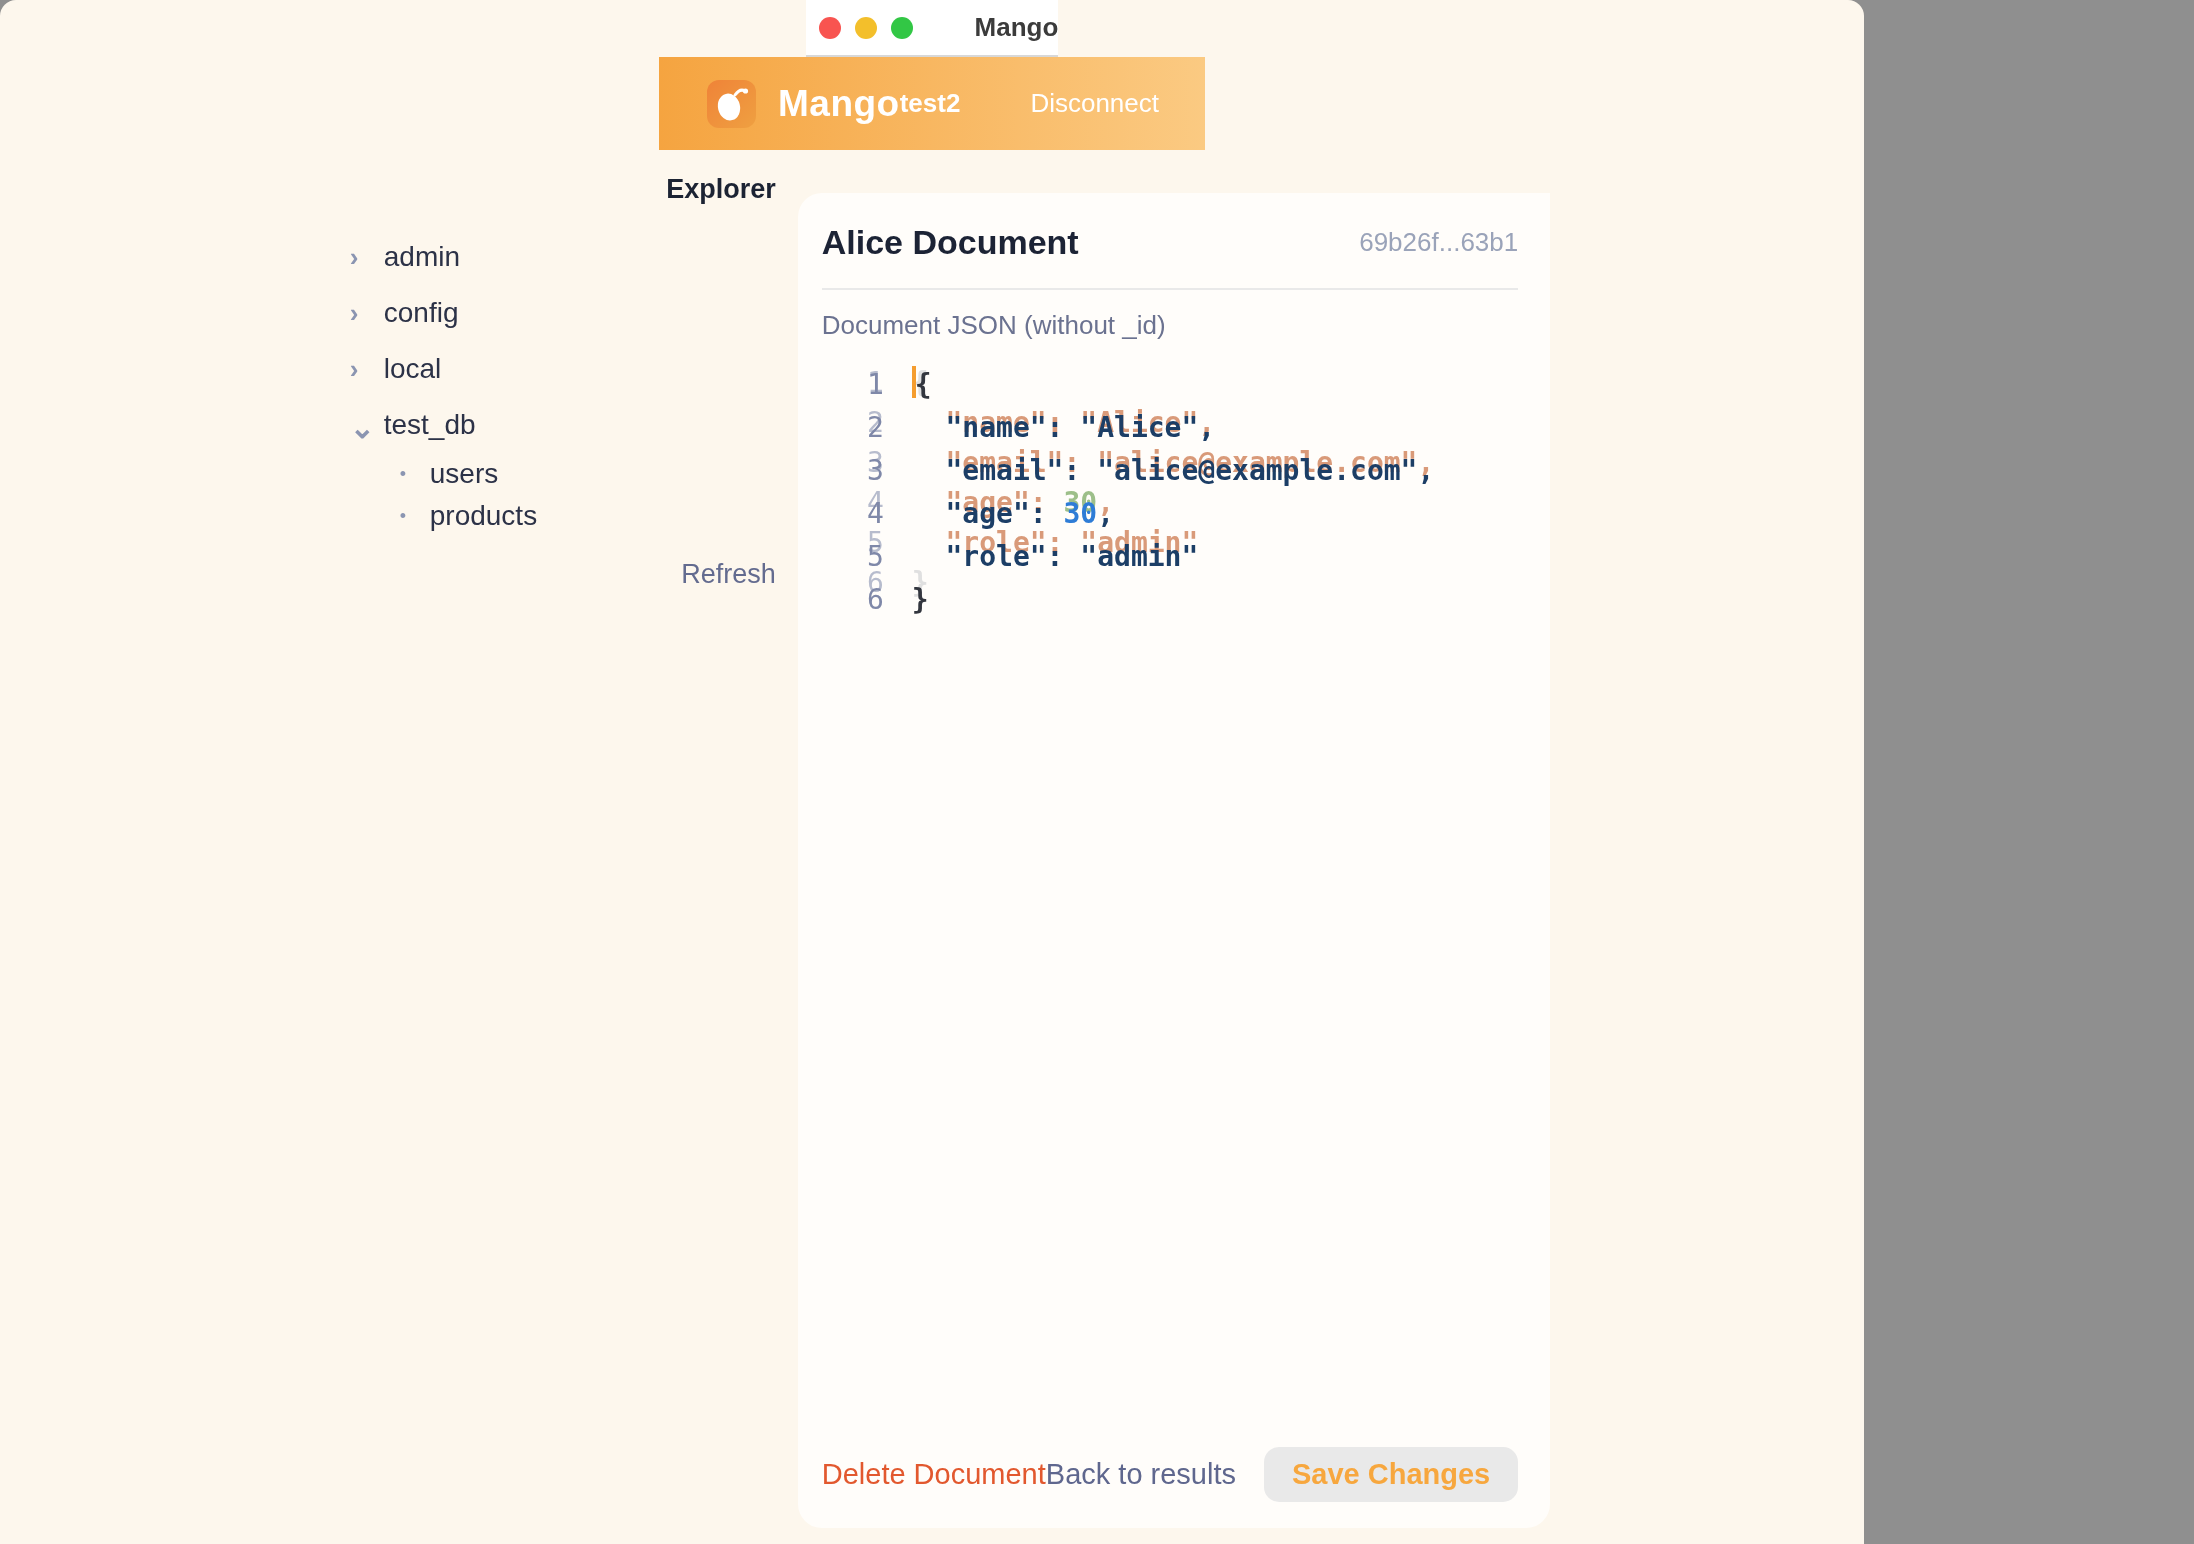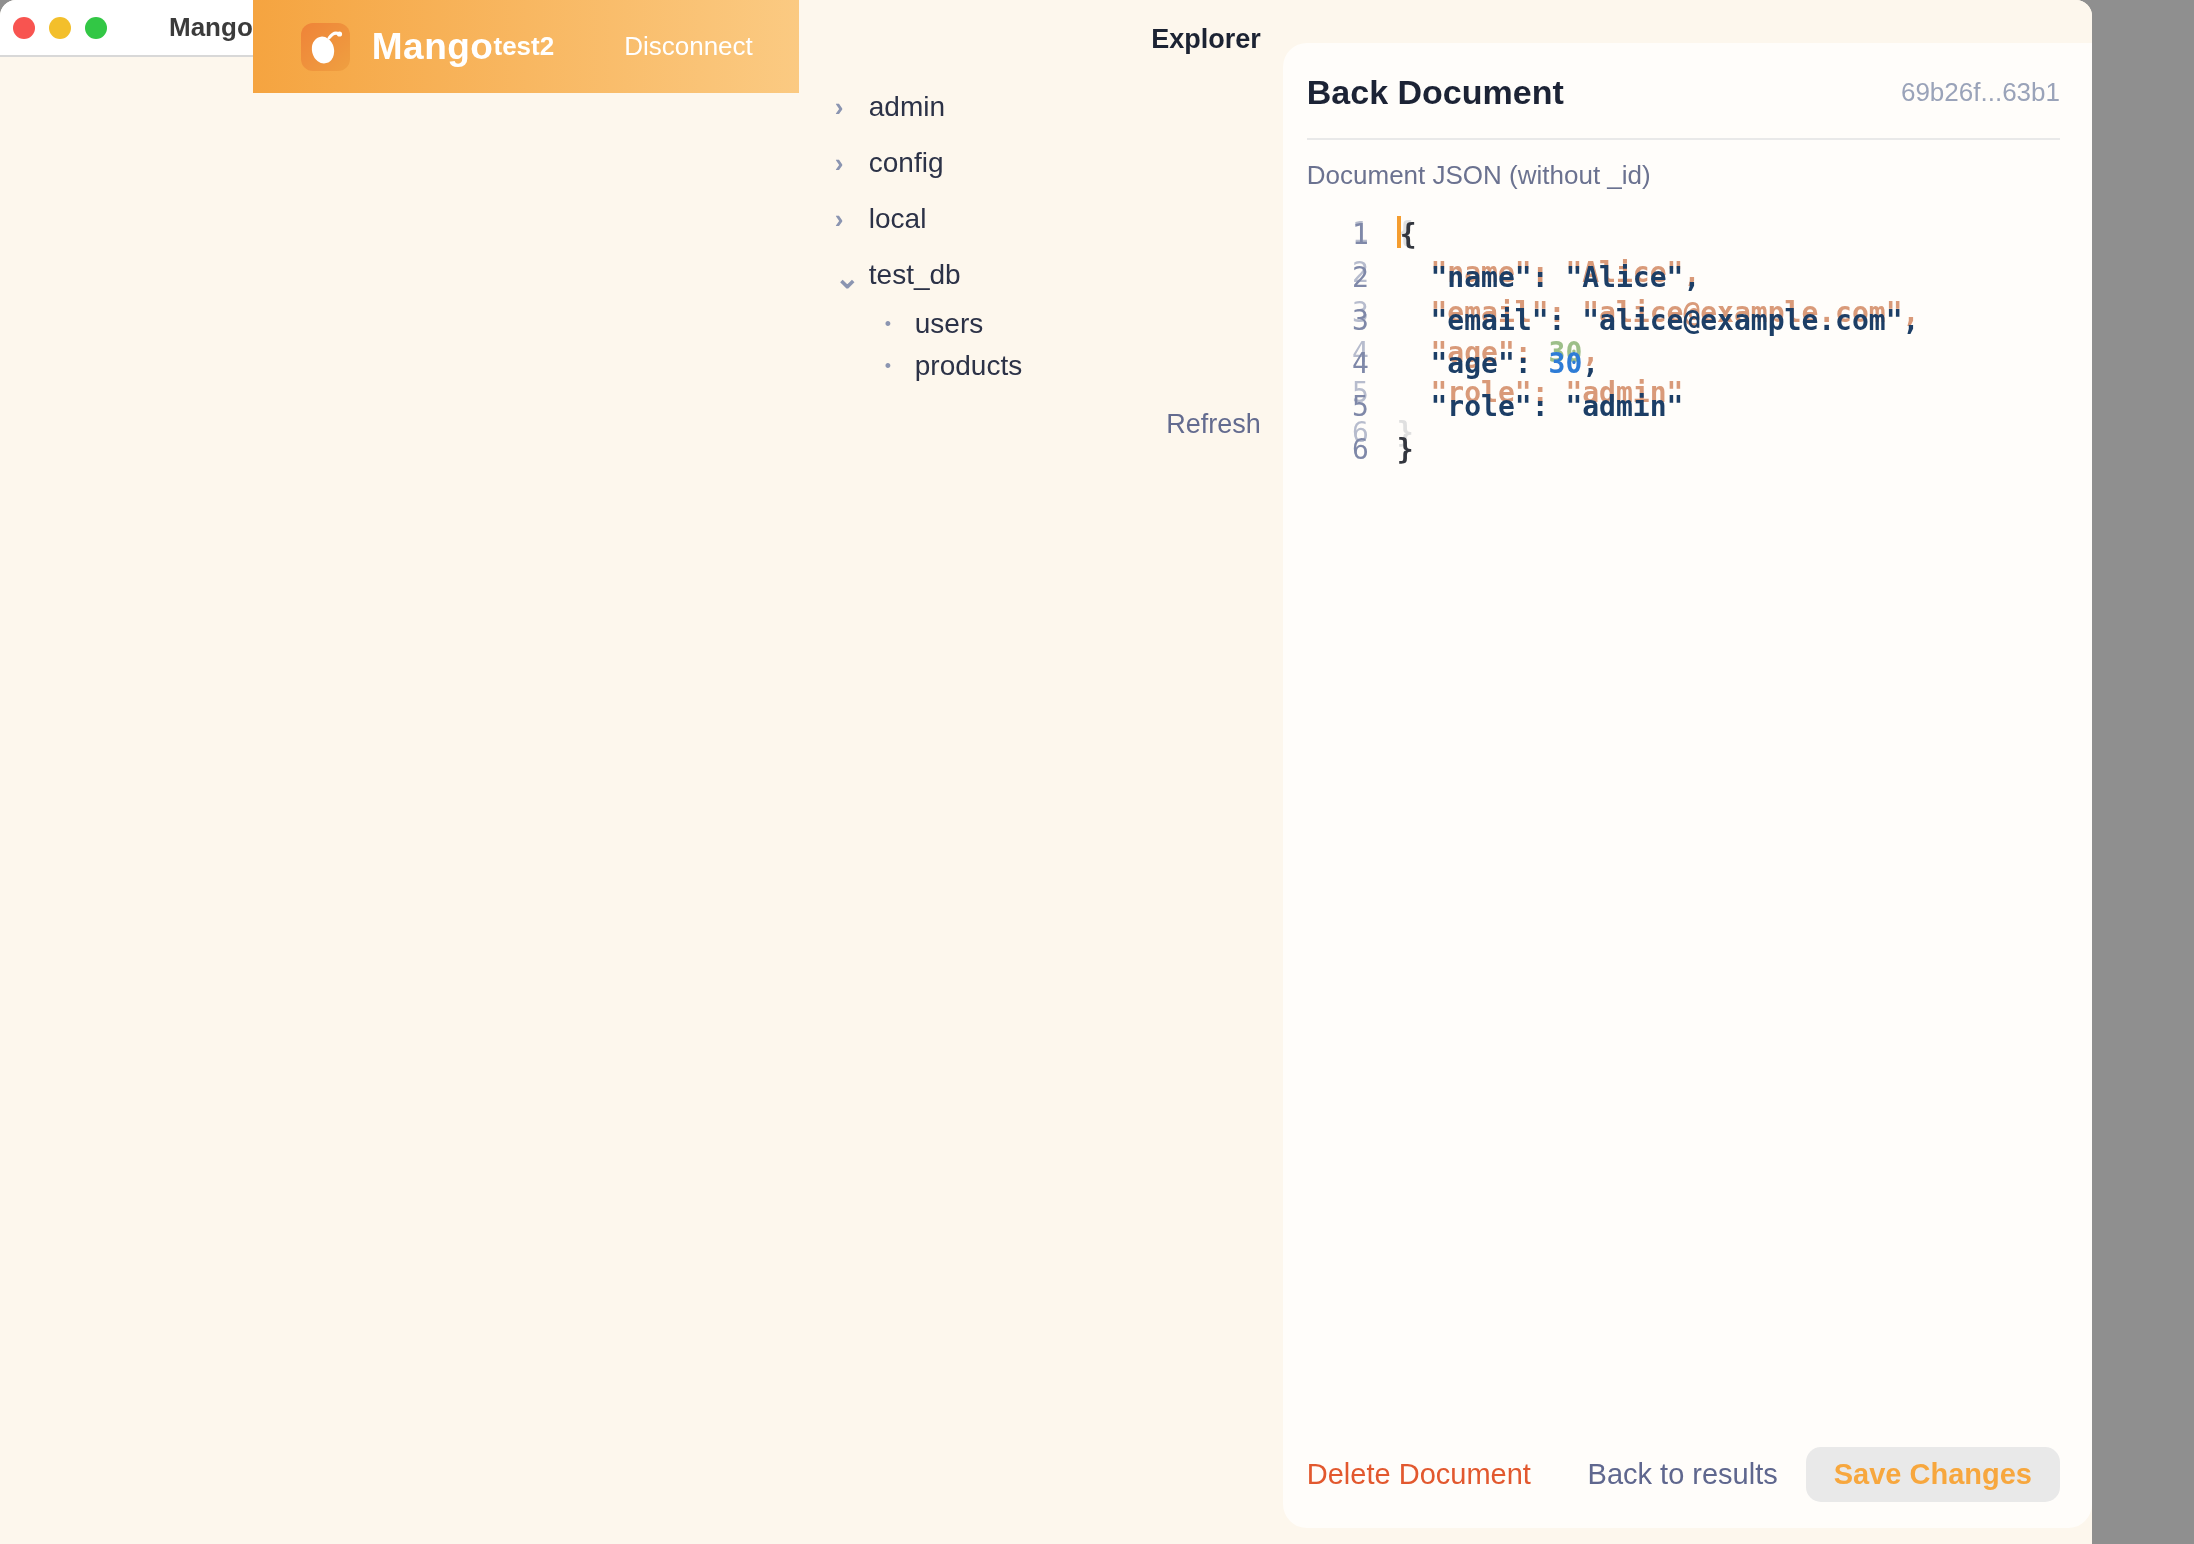--- a/index.html
+++ b/index.html
@@ -1,24 +1,25 @@
 <!DOCTYPE html>
 <html><head>
 <meta charset="utf-8">
 <style>
   * { margin:0; padding:0; box-sizing:border-box; }
   html,body { width:2194px; height:1544px; overflow:hidden; background:#8f8f8f; }
   body { font-family:"Liberation Sans", sans-serif; }
 
   .window {
-    width:2092px; height:1544px;
+    width:1864px; height:1544px;
     border-radius:16px 16px 0 0;
     overflow:hidden;
-    display:flex; flex-direction:row;
+    display:flex; flex-direction:column;
     background:#fdf7ed;
+    align-items:center;
   }
 
   
   .titlebar {
     height:57px; background:#ffffff;
     border-bottom:2px solid #d8d8d8;
     display:flex; align-items:center; flex:none;
   }
   .traffic { display:flex; align-items:center; gap:14px; padding-left:13px; }
   .light { width:22px; height:22px; border-radius:50%; display:inline-block; }
@@ -187,21 +188,21 @@
         <li class="coll">
           <span class="dot"></span>
           <span>products</span>
         </li>
       </ul>
       <div class="refresh">Refresh</div>
     </aside>
 
     <main class="card">
       <div class="card-head">
-        <h1>Back Document</h1>
+        <h1>Alice Document</h1>
         <span class="doc-id">69b26f...63b1</span>
       </div>
       <div class="divider"></div>
       <div class="editor-label">Document JSON (without _id)</div>
 
       <div class="editor" id="editor">
         <div class="layer ghost" id="layer-ghost"><div class="line"><span class="gutter">1</span><span class="code"><span class="tok-bracket">{</span></span></div><div class="line"><span class="gutter">2</span><span class="code"><span class="tok-punct">  </span><span class="tok-key">"name"</span><span class="tok-punct">: </span><span class="tok-string">"Alice"</span><span class="tok-punct">,</span></span></div><div class="line"><span class="gutter">3</span><span class="code"><span class="tok-punct">  </span><span class="tok-key">"email"</span><span class="tok-punct">: </span><span class="tok-string">"alice@example.com"</span><span class="tok-punct">,</span></span></div><div class="line"><span class="gutter">4</span><span class="code"><span class="tok-punct">  </span><span class="tok-key">"age"</span><span class="tok-punct">: </span><span class="tok-number">30</span><span class="tok-punct">,</span></span></div><div class="line"><span class="gutter">5</span><span class="code"><span class="tok-punct">  </span><span class="tok-key">"role"</span><span class="tok-punct">: </span><span class="tok-string">"admin"</span></span></div><div class="line"><span class="gutter">6</span><span class="code"><span class="tok-bracket">}</span></span></div></div>
         <div class="layer main" id="layer-main"><div class="line"><span class="gutter">1</span><span class="code"><span class="caret"></span><span class="tok-bracket">{</span></span></div><div class="line"><span class="gutter">2</span><span class="code"><span class="tok-punct">  </span><span class="tok-key">"name"</span><span class="tok-punct">: </span><span class="tok-string">"Alice"</span><span class="tok-punct">,</span></span></div><div class="line"><span class="gutter">3</span><span class="code"><span class="tok-punct">  </span><span class="tok-key">"email"</span><span class="tok-punct">: </span><span class="tok-string">"alice@example.com"</span><span class="tok-punct">,</span></span></div><div class="line"><span class="gutter">4</span><span class="code"><span class="tok-punct">  </span><span class="tok-key">"age"</span><span class="tok-punct">: </span><span class="tok-number">30</span><span class="tok-punct">,</span></span></div><div class="line"><span class="gutter">5</span><span class="code"><span class="tok-punct">  </span><span class="tok-key">"role"</span><span class="tok-punct">: </span><span class="tok-string">"admin"</span></span></div><div class="line"><span class="gutter">6</span><span class="code"><span class="tok-bracket">}</span></span></div></div>
       </div>
 

